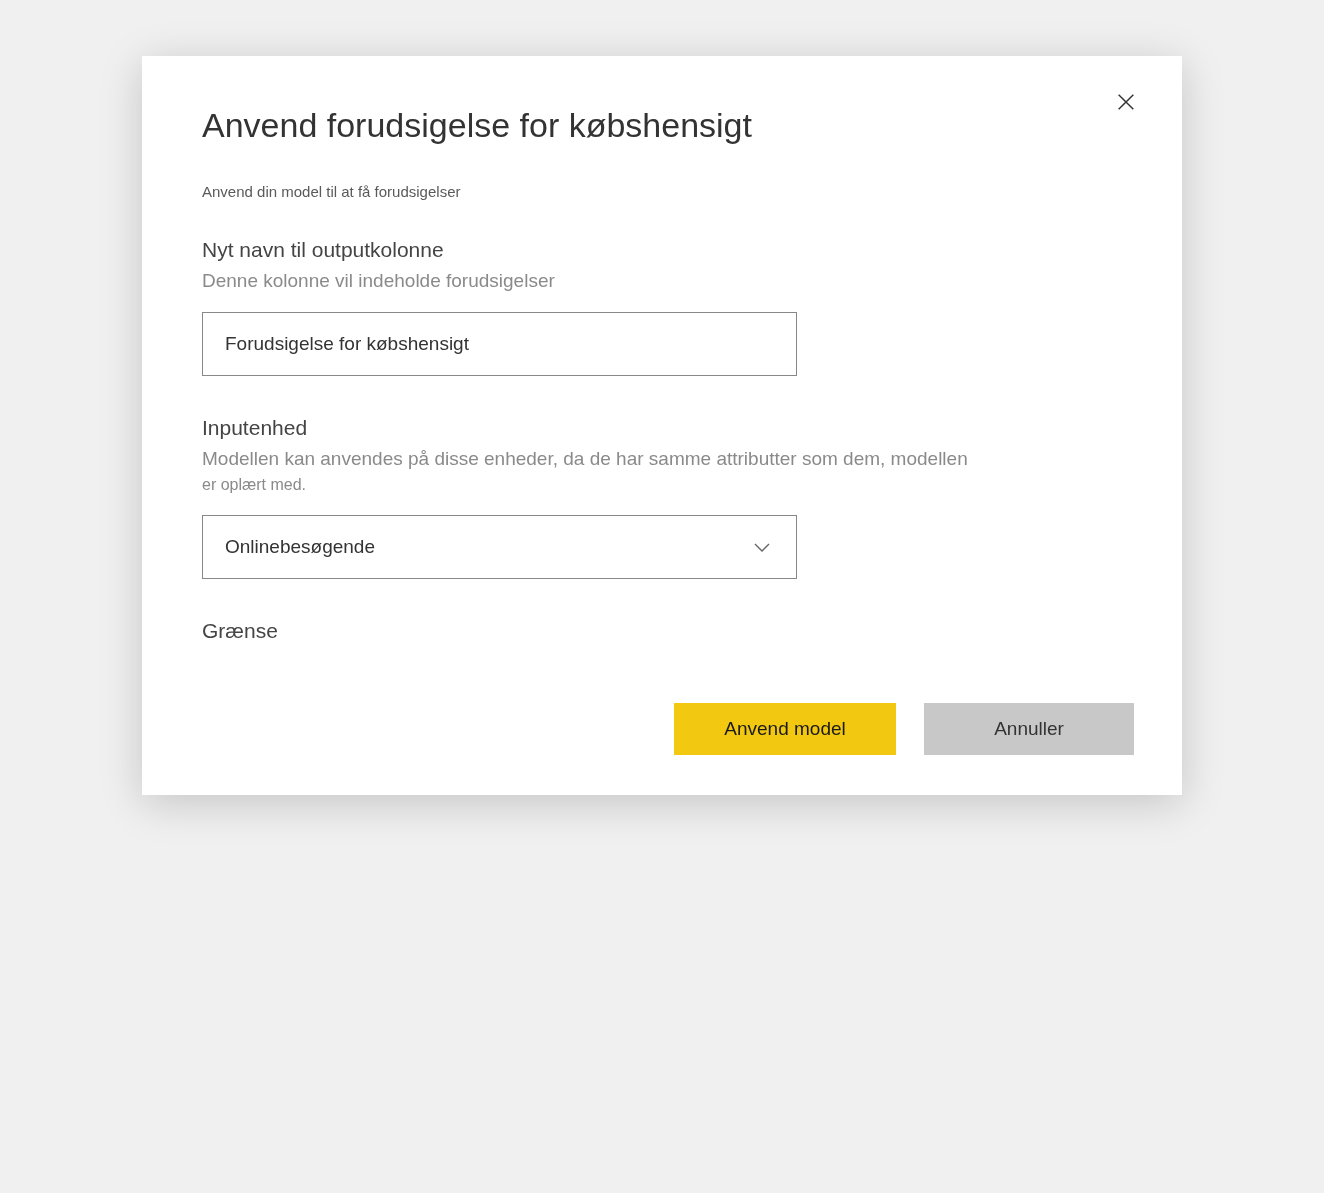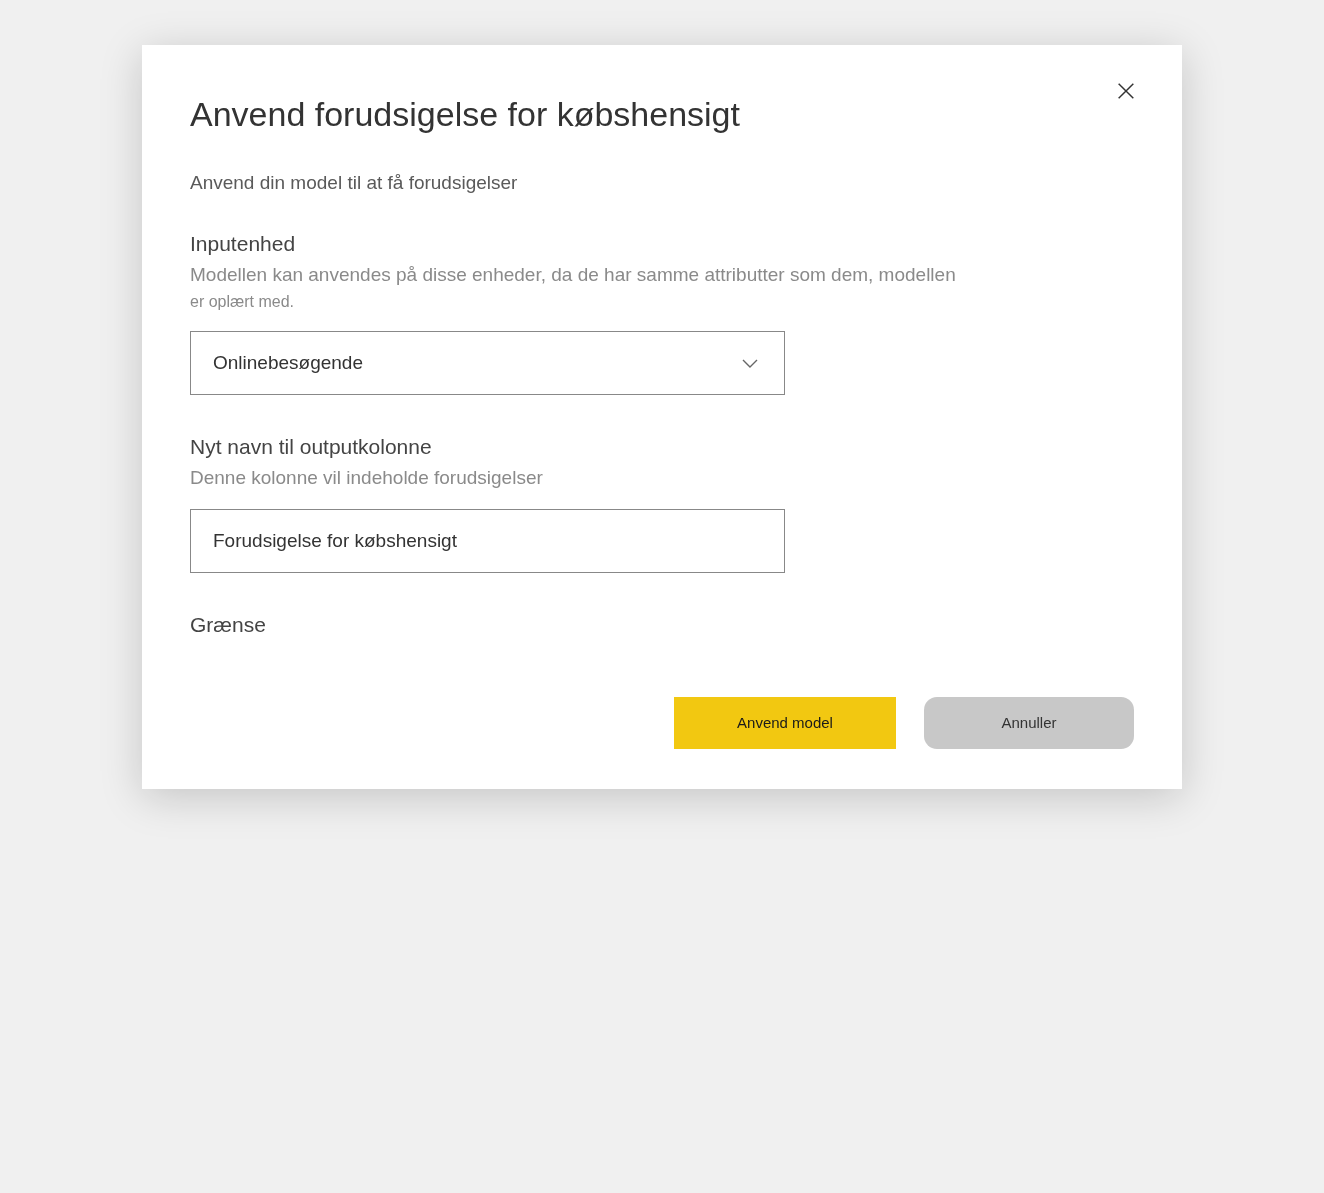--- a/index.html
+++ b/index.html
@@ -13,22 +13,23 @@
       display: flex;
       justify-content: center;
       align-items: flex-start;
       min-height: 100vh;
       padding: 45px 60px;
     }
     .dialog {
       background: #ffffff;
       width: 1040px;
       box-shadow: 0 8px 40px rgba(0,0,0,0.18);
-      padding: 50px 48px 40px 48px;
+      padding: 50px 48px 40px 60px;
       position: relative;
+      margin-top: 11px;
     }
     .close-btn {
       position: absolute;
       top: 32px;
       right: 42px;
       width: 28px;
       height: 28px;
       cursor: pointer;
       display: flex;
       align-items: center;
@@ -40,21 +41,21 @@
       width: 22px;
       height: 22px;
     }
     .dialog-title {
       font-size: 34px;
       font-weight: 400;
       color: #333333;
       margin-bottom: 38px;
     }
     .dialog-subtitle {
-      font-size: 19px;
+      font-size: 15px;
       color: #5a5a5a;
       margin-bottom: 38px;
     }
     .section {
       margin-bottom: 40px;
     }
     .section-label {
       font-size: 21px;
       color: #444444;
       margin-bottom: 6px;
@@ -102,74 +103,73 @@
     .button-row {
       display: flex;
       justify-content: flex-end;
       gap: 28px;
       margin-top: 60px;
     }
     .btn {
       min-width: 210px;
       height: 52px;
       border: none;
-      font-size: 15px;
+      font-size: 19px;
       font-family: inherit;
       cursor: pointer;
       display: flex;
       align-items: center;
       justify-content: center;
     }
     .btn-primary {
       background: #f2c811;
       color: #1a1a1a;
       width: 222px;
     }
     .btn-secondary {
       background: #c8c8c8;
       color: #333333;
       width: 210px;
-      border-radius: 13px;
     }
   </style>
 </head>
 <body>
 
 <div class="dialog">
   <button class="close-btn">
     <svg viewBox="0 0 24 24" fill="none" stroke="#333" stroke-width="1.6">
       <line x1="4" y1="4" x2="20" y2="20"></line>
       <line x1="20" y1="4" x2="4" y2="20"></line>
     </svg>
   </button>
 
   <h1 class="dialog-title">Anvend forudsigelse for købshensigt</h1>
   <p class="dialog-subtitle">Anvend din model til at få forudsigelser</p>
 
   <div class="section">
+    <div class="section-label">Nyt navn til outputkolonne</div>
+    <div class="section-desc">Denne kolonne vil indeholde forudsigelser</div>
+    <input type="text" class="text-input" value="Forudsigelse for købshensigt" style="">
+  </div>
+
+  <div class="section">
     <div class="section-label">Inputenhed</div>
     <div class="section-desc">
       <span>Modellen kan anvendes på disse enheder, da de har samme attributter som dem, modellen</span><br>
       <span class="section-desc-small">er oplært med.</span>
     </div>
     <div class="dropdown">
       <span class="dropdown-text">Onlinebesøgende</span>
       <svg class="chevron" viewBox="0 0 24 24" fill="none" stroke="#666" stroke-width="1.4">
         <polyline points="5 9 12 16 19 9"></polyline>
       </svg>
     </div>
   </div>
 
   <div class="section">
-    <div class="section-label">Nyt navn til outputkolonne</div>
-    <div class="section-desc">Denne kolonne vil indeholde forudsigelser</div>
-    <input type="text" class="text-input" value="Forudsigelse for købshensigt" style="">
-  </div>
-
-  <div class="section">
     <div class="section-label">Grænse</div>
   </div>
 
   <div class="button-row">
     <button class="btn btn-primary">Anvend model</button>
     <button class="btn btn-secondary">Annuller</button>
   </div>
 </div>
 
 </body></html>

